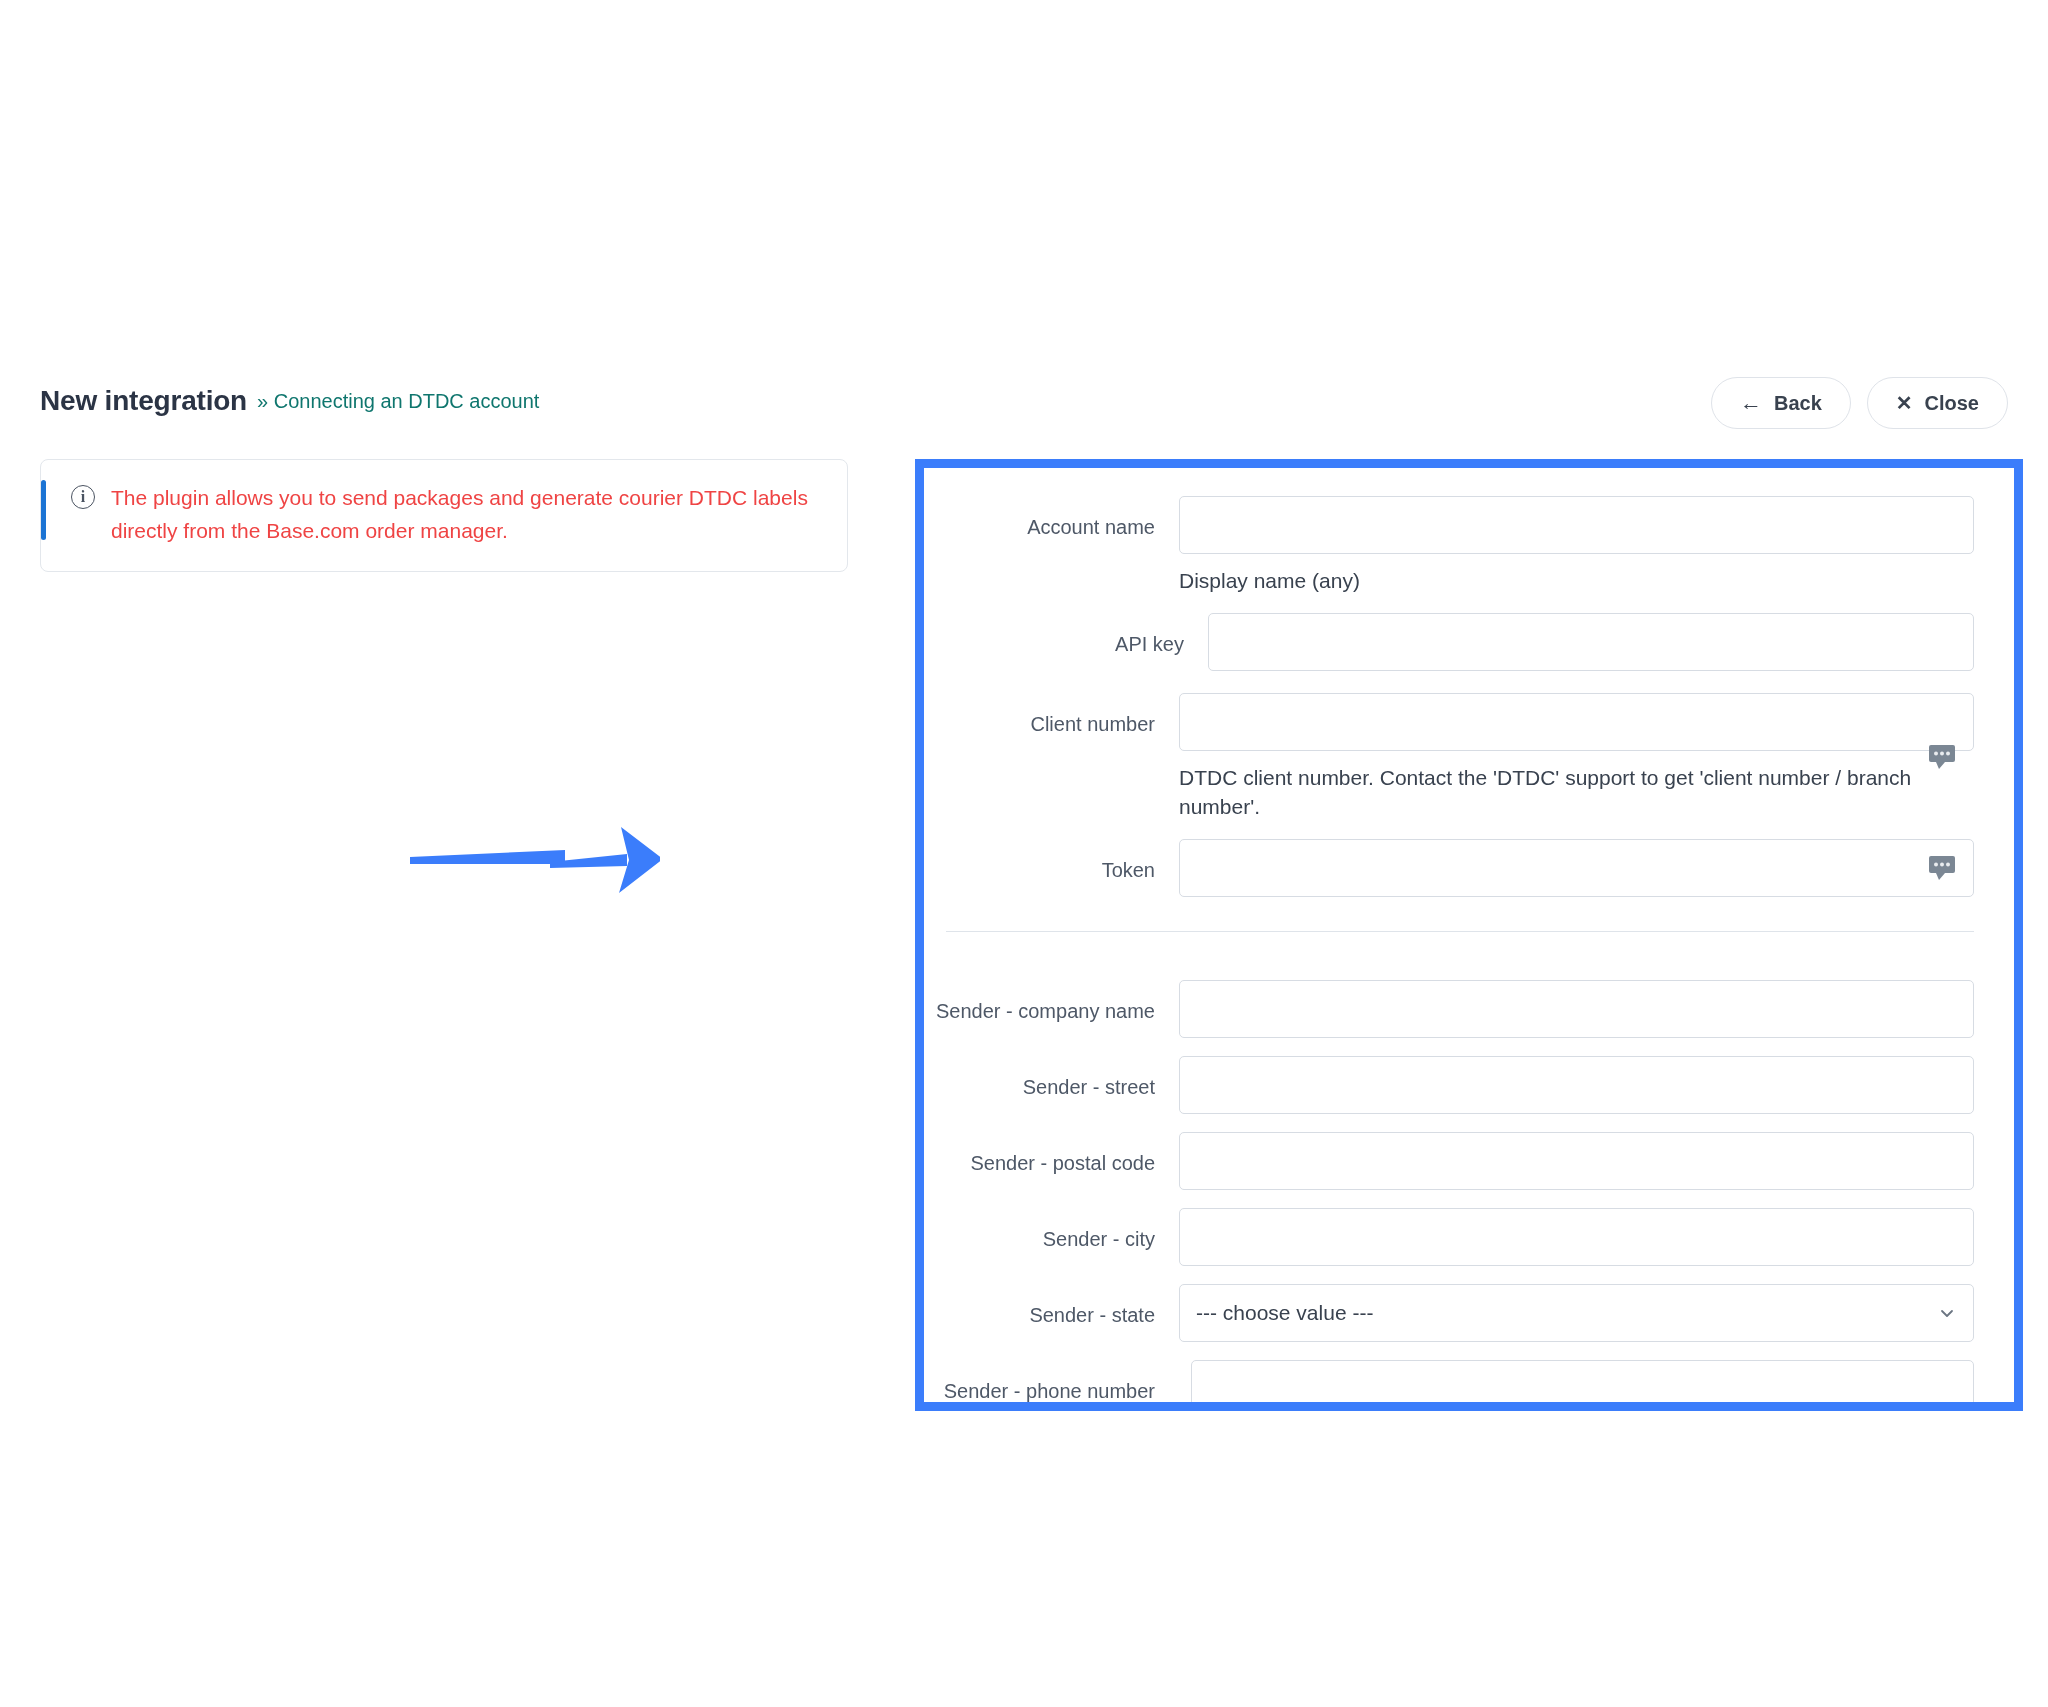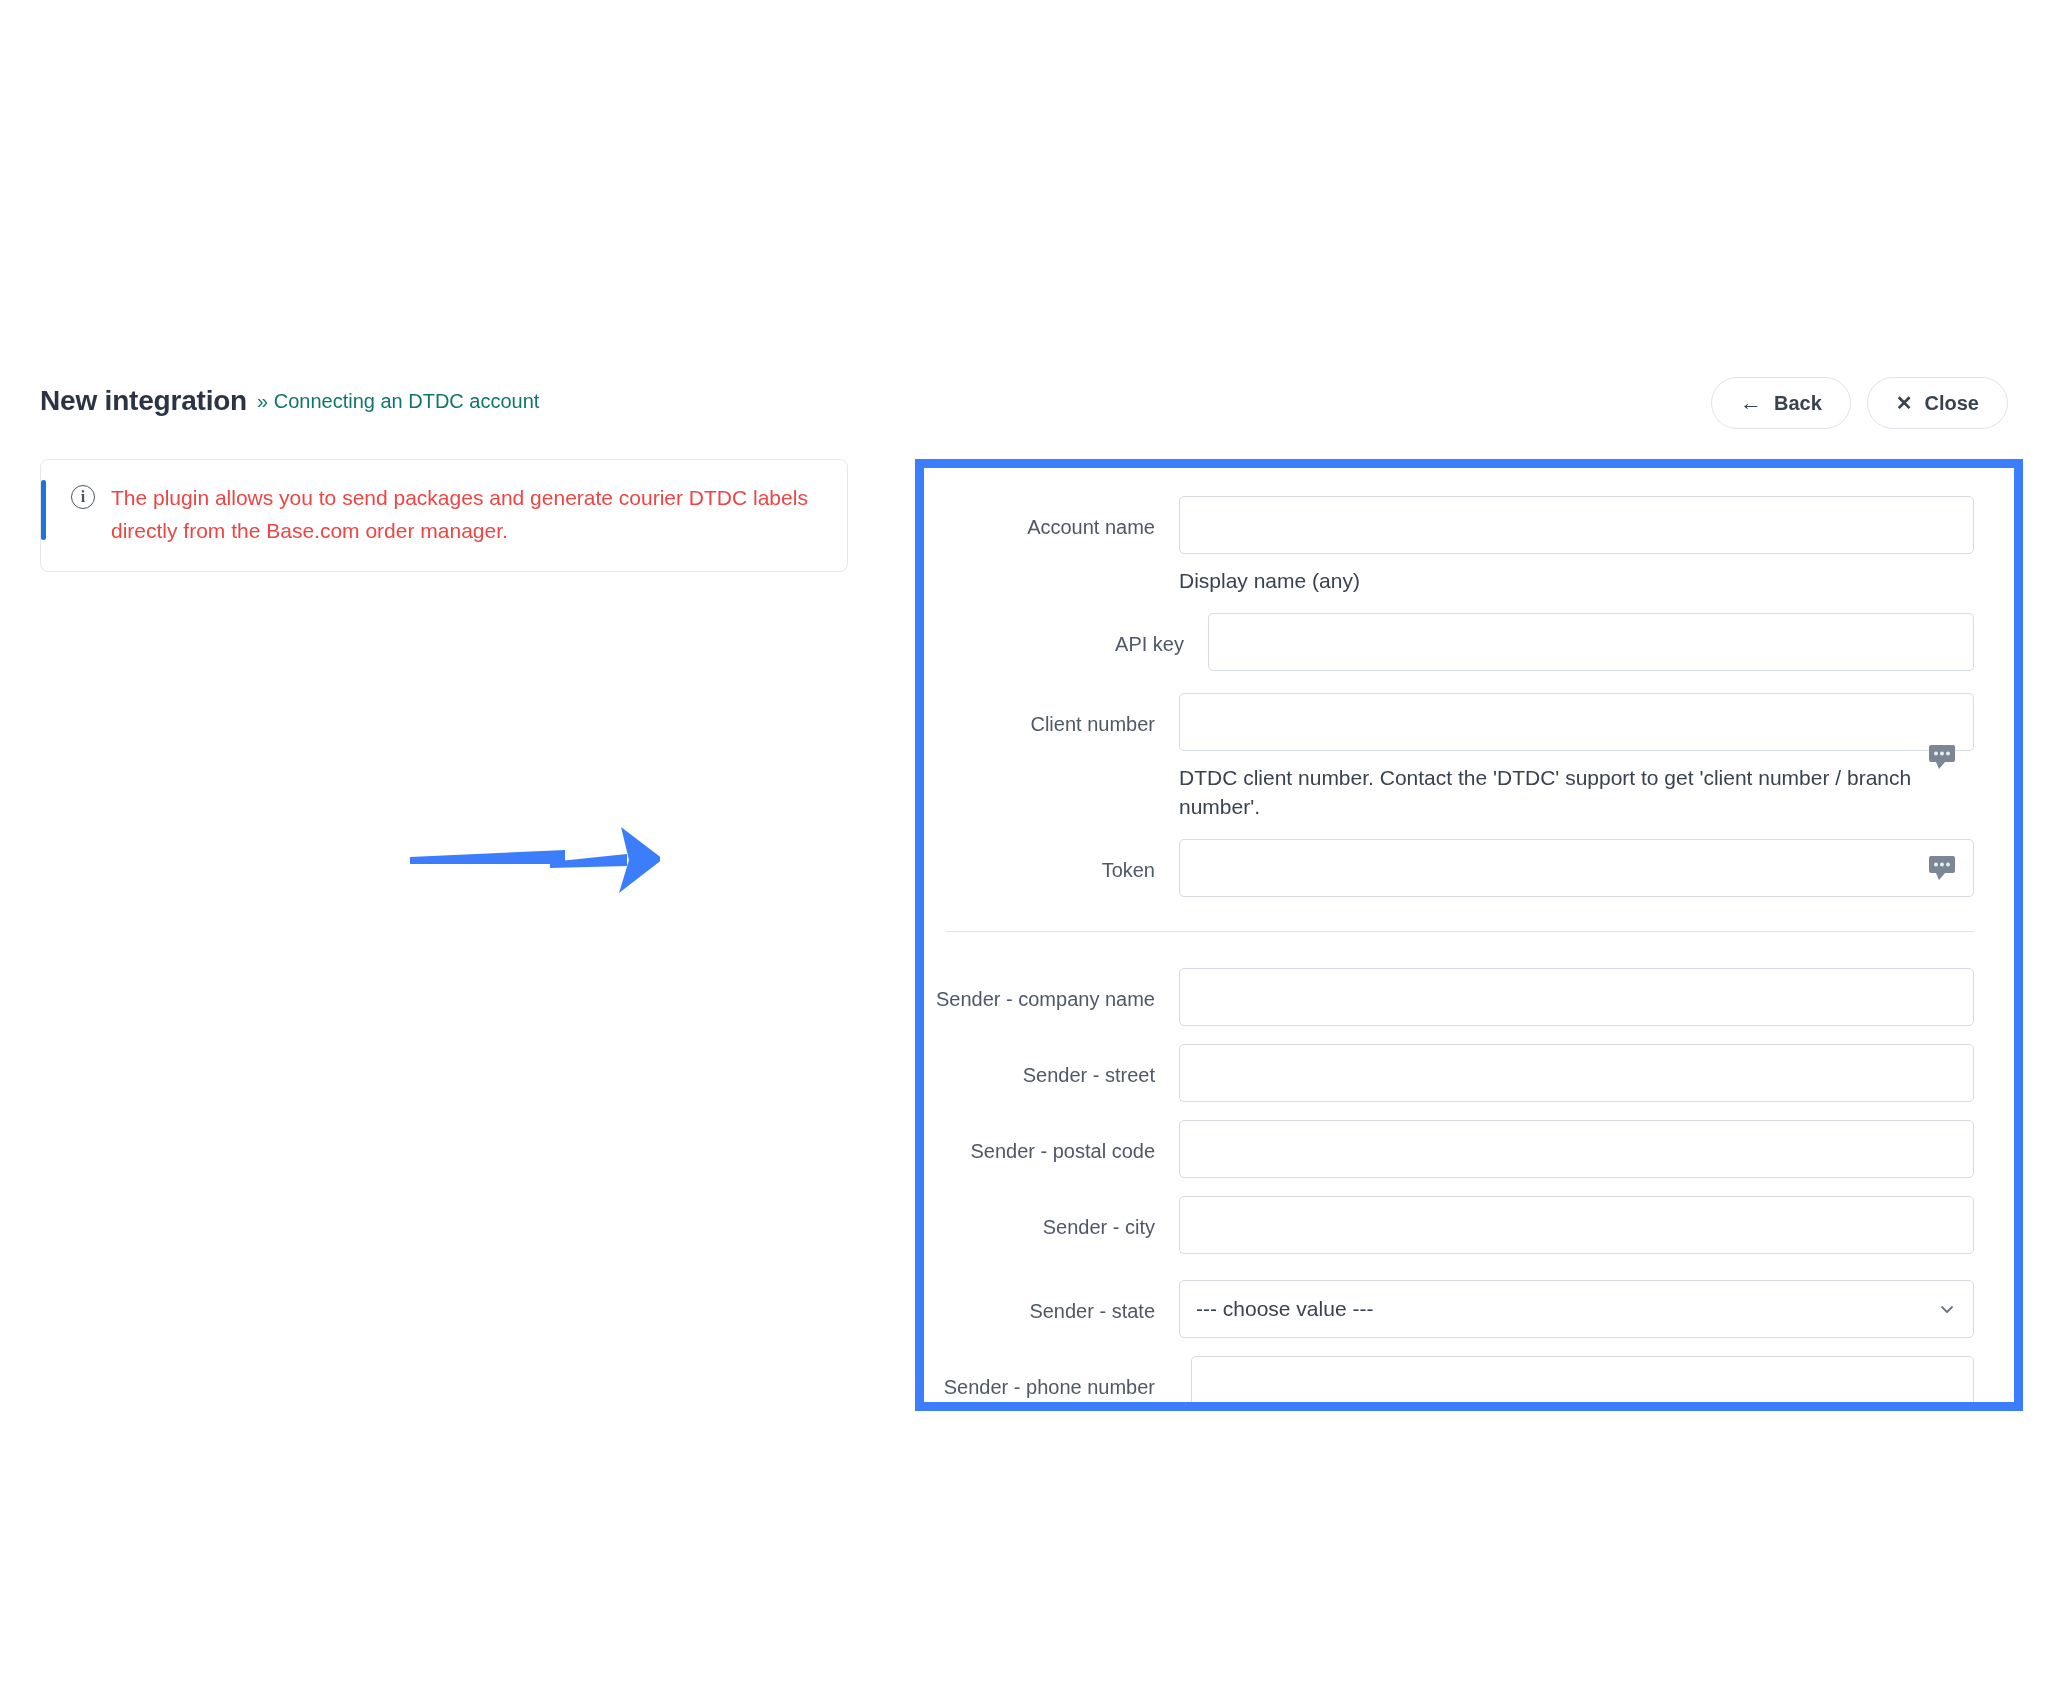--- a/index.html
+++ b/index.html
@@ -219,21 +219,21 @@
               <circle cx="20" cy="9.5" r="2" fill="#e9ecef"></circle>
             </svg>
           </div>
         </div>
       </div>
 
       <div class="divider"></div>
 
       <div class="sender-block">
 
-        <div class="form-row" style="margin-top:4px;">
+        <div class="form-row" style="margin-top:16px;">
           <div class="field-label">Sender - company name</div>
           <div class="field-ctrl">
             <input class="txt-input" type="text" value="" style="">
           </div>
         </div>
 
         <div class="form-row" style="margin-top:18px;">
           <div class="field-label">Sender - street</div>
           <div class="field-ctrl">
             <input class="txt-input" type="text" value="" style="">
@@ -247,21 +247,21 @@
           </div>
         </div>
 
         <div class="form-row" style="margin-top:18px;">
           <div class="field-label">Sender - city</div>
           <div class="field-ctrl">
             <input class="txt-input" type="text" value="" style="">
           </div>
         </div>
 
-        <div class="form-row" style="margin-top:26px;">
+        <div class="form-row" style="margin-top:18px;">
           <div class="field-label">Sender - state</div>
           <div class="field-ctrl">
             <div class="select-input">
               <span>--- choose value ---</span>
               <svg class="chev" viewBox="0 0 16 16">
                 <polyline points="3,6 8,11 13,6" fill="none" stroke="#6b7582" stroke-width="1.8" stroke-linecap="round" stroke-linejoin="round"></polyline>
               </svg>
             </div>
           </div>
         </div>

